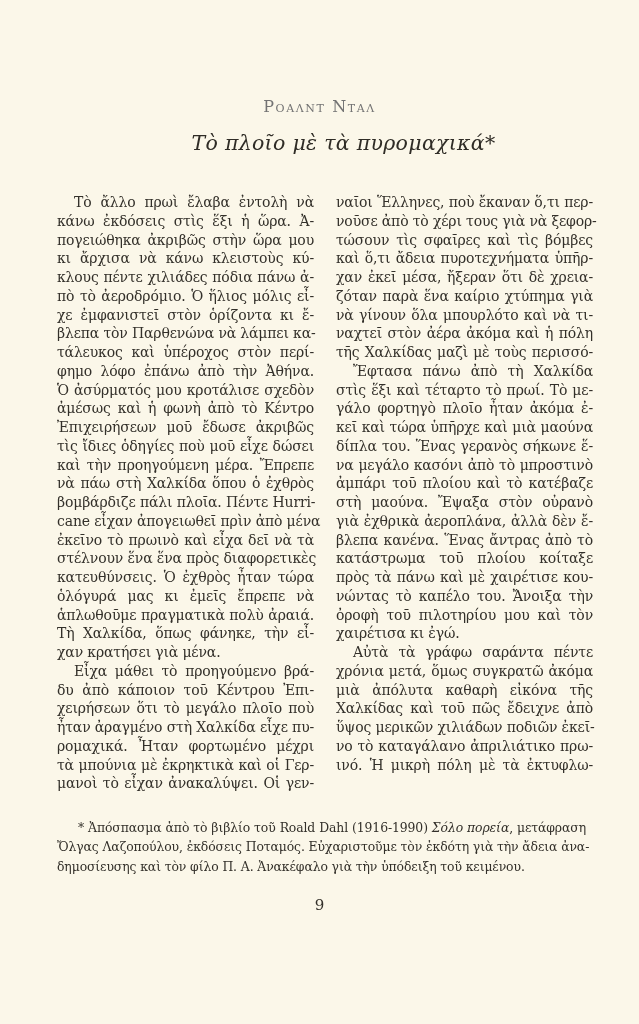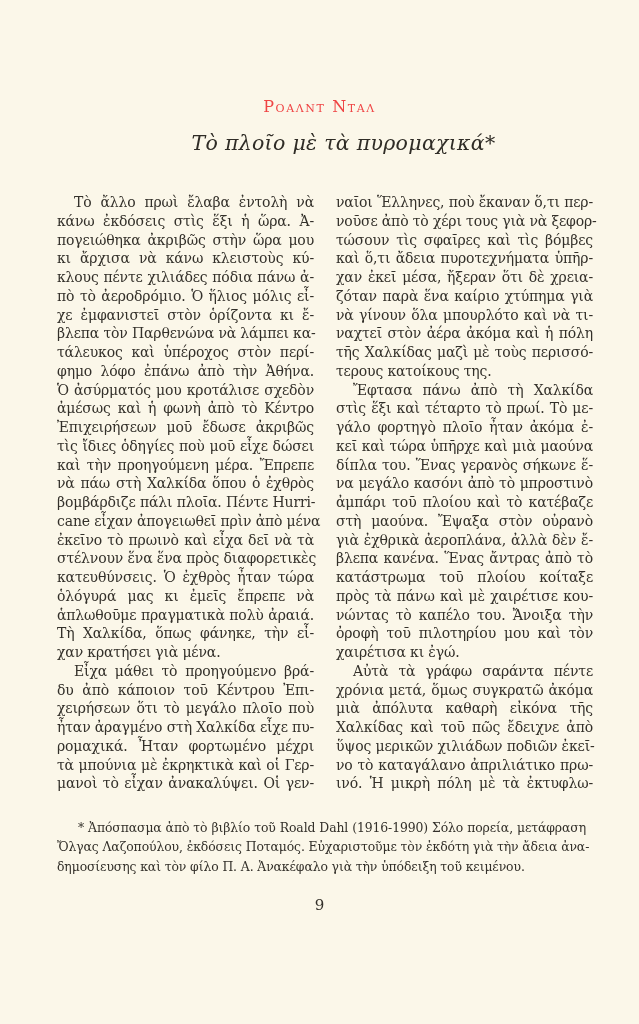--- a/index.html
+++ b/index.html
@@ -13,21 +13,21 @@
     color: #33302a;
     overflow: hidden;
   }
   .author {
     position: absolute;
     top: 97px; left: 0; right: 0;
     text-align: center;
     font-variant: small-caps;
     font-size: 16px;
     letter-spacing: 1.6px;
-    color: #ef4444;
+    color: #737373;
   }
   .title {
     position: absolute;
     top: 131px; left: 0; right: 0;
     text-align: center;
     font-style: italic;
     font-size: 20.5px;
     letter-spacing: 0.3px;
     color: #2f2c26;
     padding-left: 48px;
@@ -45,21 +45,21 @@
     line-height: 18.75px;
     height: 18.75px;
     letter-spacing: -0.15px;
     text-align: justify;
     text-align-last: justify;
     white-space: nowrap;
     overflow: visible;
   }
   .tline.indent { padding-left: 17px; }
   .tline.para-end { text-align-last: left; }
-  .it { }
+  .it { font-style: italic; }
   .footnote {
     position: absolute;
     top: 818px; left: 57px;
     width: 529px;
   }
   .footnote .tline {
     font-size: 12.4px;
     line-height: 19.4px;
     height: 19.4px;
     letter-spacing: -0.1px;
@@ -116,21 +116,20 @@
     <div class="col">
         <div class="tline"><span>ναῖοι Ἕλληνες, ποὺ ἔκαναν ὅ,τι περ-</span></div>
         <div class="tline"><span>νοῦσε ἀπὸ τὸ χέρι τους γιὰ νὰ ξεφορ-</span></div>
         <div class="tline"><span>τώσουν τὶς σφαῖρες καὶ τὶς βόμβες</span></div>
         <div class="tline"><span>καὶ ὅ,τι ἄδεια πυροτεχνήματα ὑπῆρ-</span></div>
         <div class="tline"><span>χαν ἐκεῖ μέσα, ἤξεραν ὅτι δὲ χρεια-</span></div>
         <div class="tline"><span>ζόταν παρὰ ἕνα καίριο χτύπημα γιὰ</span></div>
         <div class="tline"><span>νὰ γίνουν ὅλα μπουρλότο καὶ νὰ τι-</span></div>
         <div class="tline"><span>ναχτεῖ στὸν ἀέρα ἀκόμα καὶ ἡ πόλη</span></div>
         <div class="tline"><span>τῆς Χαλκίδας μαζὶ μὲ τοὺς περισσό-</span></div>
-        <div class="tline para-end"><span>τερους κατοίκους της.</span></div>
         <div class="tline indent"><span>Ἔφτασα πάνω ἀπὸ τὴ Χαλκίδα</span></div>
         <div class="tline"><span>στὶς ἕξι καὶ τέταρτο τὸ πρωί. Τὸ με-</span></div>
         <div class="tline"><span>γάλο φορτηγὸ πλοῖο ἦταν ἀκόμα ἐ-</span></div>
         <div class="tline"><span>κεῖ καὶ τώρα ὑπῆρχε καὶ μιὰ μαούνα</span></div>
         <div class="tline"><span>δίπλα του. Ἕνας γερανὸς σήκωνε ἕ-</span></div>
         <div class="tline"><span>να μεγάλο κασόνι ἀπὸ τὸ μπροστινὸ</span></div>
         <div class="tline"><span>ἀμπάρι τοῦ πλοίου καὶ τὸ κατέβαζε</span></div>
         <div class="tline"><span>στὴ μαούνα. Ἔψαξα στὸν οὐρανὸ</span></div>
         <div class="tline"><span>γιὰ ἐχθρικὰ ἀεροπλάνα, ἀλλὰ δὲν ἔ-</span></div>
         <div class="tline"><span>βλεπα κανένα. Ἕνας ἄντρας ἀπὸ τὸ</span></div>

